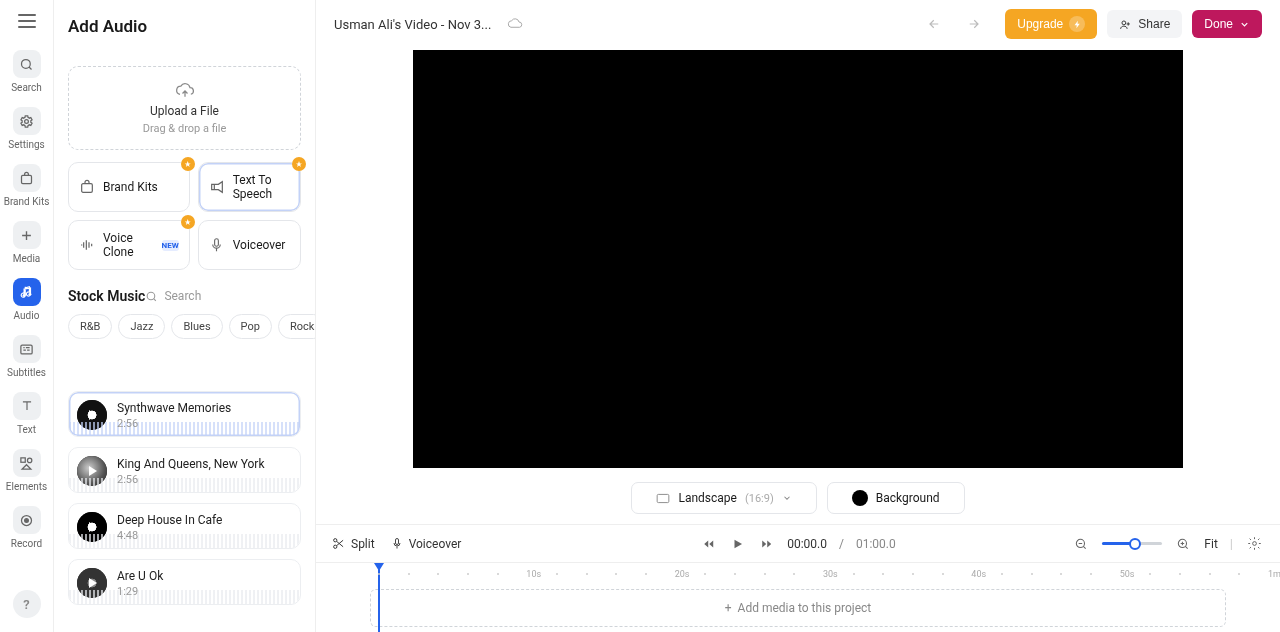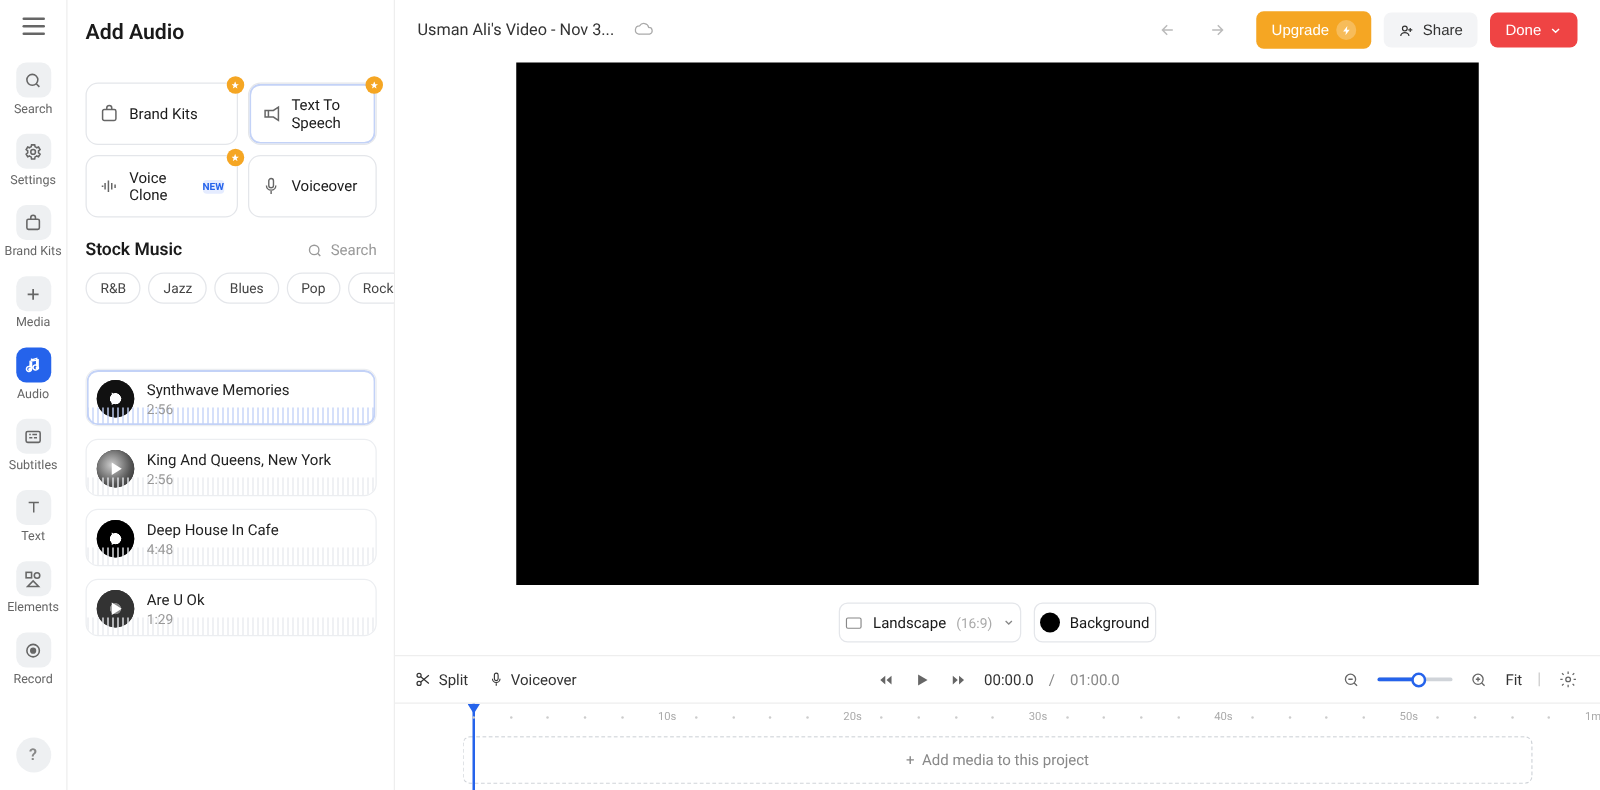--- a/index.html
+++ b/index.html
@@ -29,21 +29,21 @@
 .upload-sub { font-size: 11px; color: #999; }
 
 .option-grid { display: grid; grid-template-columns: 1fr 1fr; gap: 8px; margin-top: 12px; }
 .option { border: 1px solid #e4e6ea; border-radius: 10px; padding: 10px 10px; display: flex; align-items: center; gap: 8px; font-size: 12px; cursor: pointer; position: relative; background: #fff; }
 .option.sel { box-shadow: 0 0 0 1.5px #c3d2f7 inset; }
 .opt-ic { width: 16px; height: 16px; color: #666; flex-shrink: 0; }
 .opt-new { font-size: 8px; font-weight: 700; color: #2563eb; background: #e5ecff; padding: 1px 0; border-radius: 3px; margin-left: 20px; }
 .opt-badge { position: absolute; top: -6px; right: -6px; width: 14px; height: 14px; background: #f5a623; border-radius: 50%; display: flex; align-items: center; justify-content: center; }
 .opt-badge::after { content: ""; width: 6px; height: 6px; background: #fff; clip-path: polygon(50% 0, 65% 40%, 100% 40%, 70% 62%, 82% 100%, 50% 75%, 18% 100%, 30% 62%, 0 40%, 35% 40%); }
 
-.stock-head { display: flex; align-items: center; justify-content: space-between; margin-top: 18px; }
+.stock-head { display: flex; align-items: center; justify-content: flex-start; margin-top: 18px; }
 .stock-title { font-size: 14px; font-weight: 600; }
 .stock-srch { display: flex; align-items: center; gap: 6px; font-size: 12px; color: #999; cursor: pointer; }
 
 .genres { display: flex; gap: 6px; margin-top: 10px; flex-wrap: nowrap; }
 .genre { border: 1px solid #e4e6ea; border-radius: 14px; padding: 5px 11px; font-size: 11px; color: #444; cursor: pointer; background: #fff; white-space: nowrap; }
 
 .tracks { margin-top: 12px; display: flex; flex-direction: column; gap: 10px; }
 .track { border: 1px solid #eceef1; border-radius: 10px; padding: 8px 10px 6px 8px; display: flex; align-items: center; gap: 10px; position: relative; cursor: pointer; overflow: hidden; }
 .track.sel { box-shadow: 0 0 0 1.5px #c3d2f7 inset; margin-top: 40px; }
 .track-thumb { width: 30px; height: 30px; border-radius: 50%; background: #222; position: relative; flex-shrink: 0; display: flex; align-items: center; justify-content: center; }
@@ -65,26 +65,26 @@
 .topbar { height: 48px; display: flex; align-items: center; padding: 0 18px; gap: 10px; }
 .proj-name { font-size: 13px; color: #333; }
 .cloud { color: #aaa; margin-left: 6px; }
 .tb-spacer { flex: 1; }
 .hist-btn { color: #bbb; padding: 4px; cursor: pointer; }
 .hist-btn + .hist-btn { margin-right: 10px; }
 .btn { border-radius: 6px; padding: 7px 12px; font-size: 12px; display: flex; align-items: center; gap: 6px; cursor: pointer; border: none; }
 .btn-upgrade { background: #f5a623; color: #fff; font-weight: 500; }
 .bolt-ic { width: 16px; height: 16px; border-radius: 50%; background: rgba(255,255,255,.25); display: flex; align-items: center; justify-content: center; }
 .btn-share { background: #f3f4f6; color: #333; }
-.btn-done { background: #ef4444; color: #fff; font-weight: 500; }
+.btn-done { background: #be185d; color: #fff; font-weight: 500; }
 
 .canvas-wrap { flex: 1; display: flex; flex-direction: column; align-items: center; justify-content: flex-start; padding: 0 20px 10px; min-height: 0; }
 .canvas { background: #000; width: 770px; height: 433px; margin-top: 2px; }
 .canvas-ctrls { display: flex; gap: 10px; margin-top: 14px; }
-.cc-btn { border: 1px solid #e4e6ea; border-radius: 7px; padding: 7px 4px; display: flex; align-items: center; gap: 8px; font-size: 12px; background: #fff; cursor: pointer; }
+.cc-btn { border: 1px solid #e4e6ea; border-radius: 7px; padding: 7px 24px; display: flex; align-items: center; gap: 8px; font-size: 12px; background: #fff; cursor: pointer; }
 .cc-ratio { color: #aaa; font-size: 11px; }
 .bg-swatch { width: 16px; height: 16px; border-radius: 50%; background: #000; }
 
 
 .bt { border-top: 1px solid #eee; height: 38px; display: flex; align-items: center; padding: 1px 16px; gap: 10px; }
 .bt-left { display: flex; gap: 16px; }
 .bt-act { display: flex; align-items: center; gap: 6px; font-size: 12px; color: #333; cursor: pointer; }
 .bt-center { position: absolute; left: 50%; transform: translateX(-50%); display: flex; align-items: center; gap: 12px; }
 .bt-pc { color: #666; cursor: pointer; padding: 2px; }
 .time { font-size: 12px; color: #333; }
@@ -200,20 +200,30 @@
           </div>
           <div class="rail-label">Record</div>
         </div>
       </div>
     <div class="rail-help">?</div>
   </div>
 
   <div class="panel">
     <div class="panel-title">Add Audio</div>
 
+    <div class="upload">
+      <div class="upload-icon">
+        <svg width="20" height="18" viewBox="0 0 24 20" fill="none" stroke="currentColor" stroke-width="1.5">
+            <path d="M6 14a5 5 0 0 1 1-9.9A6 6 0 0 1 18 6a4 4 0 0 1 1 7.9"></path>
+            <path d="M12 10v7M9 13l3-3 3 3"></path>
+          </svg>
+      </div>
+      <div class="upload-title">Upload a File</div>
+      <div class="upload-sub">Drag &amp; drop a file</div>
+    </div>
 
     <div class="option-grid" id="option-grid">
         <div class="option">
           <span class="opt-ic">
             <svg width="16" height="16" viewBox="0 0 24 24" fill="none" stroke="currentColor" stroke-width="1.8">
               <rect x="4" y="7" width="16" height="13" rx="2"></rect>
               <path d="M9 7V5a3 3 0 0 1 6 0v2"></path>
             </svg>
           </span>
           <span>Brand Kits</span>

